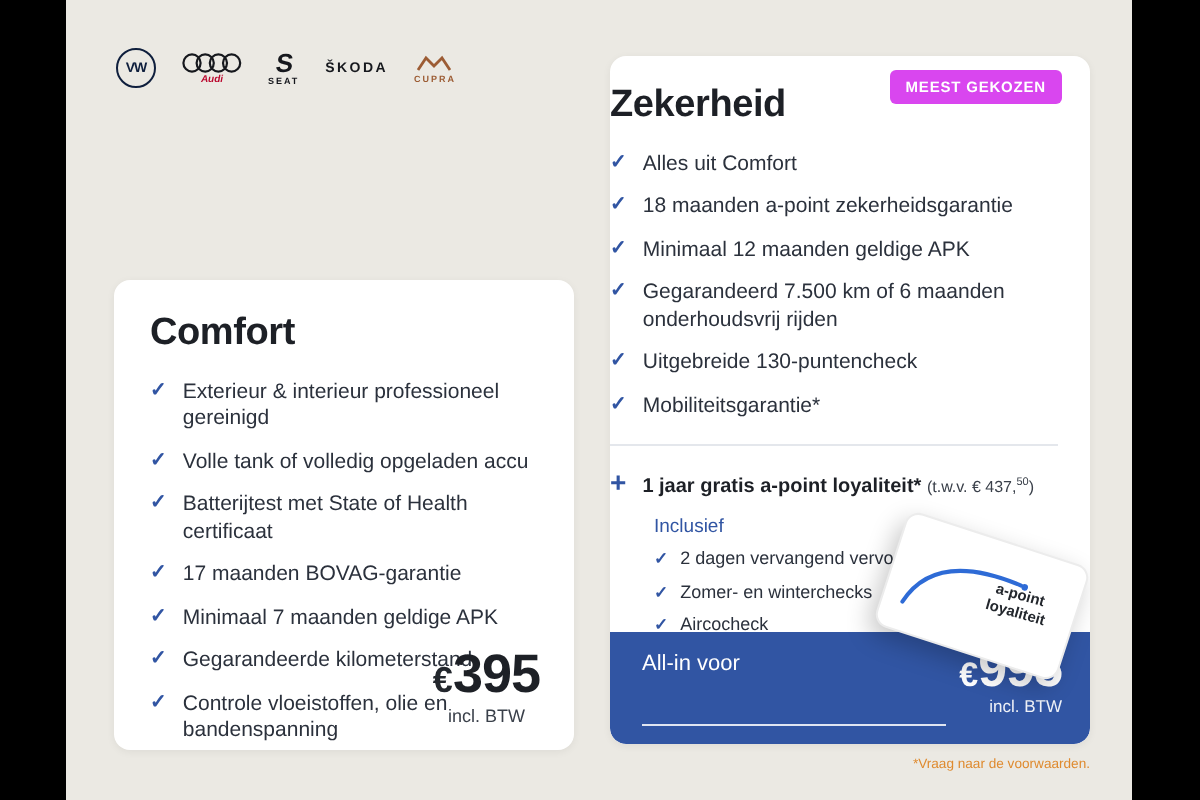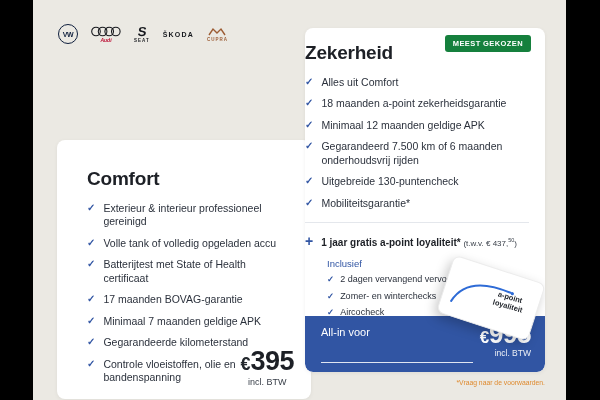--- a/index.html
+++ b/index.html
@@ -20,38 +20,38 @@
   .seat-s{font-size:13px;font-weight:bold;color:#16181d;transform:skewX(-8deg);}
   .seat-word{font-size:4.5px;font-weight:bold;letter-spacing:1px;color:#16181d;margin-top:1px;}
   .skoda-word{font-size:7px;font-weight:bold;letter-spacing:1.2px;color:#16181d;}
   .cupra-word{font-size:4.5px;font-weight:bold;letter-spacing:1px;color:#9c5c34;margin-top:1px;}
 
   .page-title{position:absolute;left:57px;top:66px;width:225px;
               font-size:27px;line-height:1.16;font-weight:600;color:#22262c;letter-spacing:-0.3px;}
 
   
   .card{position:absolute;background:#fff;border-radius:8px;box-shadow:0 1px 4px rgba(0,0,0,.06);}
-  .card-comfort{left:57px;top:140px;width:230px;height:235px;padding:12px;}
+  .card-comfort{left:57px;top:140px;width:230px;height:235px;padding:0;}
   .card-zeker{left:305px;top:28px;width:240px;height:344px;overflow:hidden;}
 
   .card-title{font-size:19px;font-weight:bold;color:#1d2026;letter-spacing:-0.2px;}
   .comfort-inner{padding:16px 18px 0 18px;}
   .zeker-inner{padding:14px 16px 0 0;}
 
   ul.features{list-style:none;margin:12px 0 0 0;padding:0;}
   ul.features li{display:flex;gap:8px;margin-bottom:8px;}
   .chk{color:#3155a3;font-size:10px;line-height:1.25;flex:0 0 auto;font-weight:bold;}
   .ftx{font-size:10.5px;line-height:1.28;color:#2b313c;}
 
   .comfort-price{position:absolute;right:17px;bottom:12px;text-align:center;}
   .euro-sm{font-size:18px;font-weight:600;}
   .amt{font-size:27px;font-weight:bold;letter-spacing:-0.5px;color:#1d2026;}
   .pnote{font-size:9px;color:#3a404a;margin-top:0px;}
 
-  .badge{position:absolute;top:7px;right:14px;background:#15803d;color:#fff;
+  .badge{position:absolute;top:7px;right:14px;background:#d946ef;color:#fff;
          font-size:7.5px;font-weight:bold;letter-spacing:0.4px;padding:4px 8px;border-radius:3px;}
 
   .divider{border:none;border-top:1px solid #e4e7ec;margin:12px 0 10px 0;}
 
   .loyalty-head{display:flex;gap:8px;align-items:baseline;white-space:nowrap;}
   .plus{color:#3155a3;font-size:14px;font-weight:bold;flex:0 0 auto;}
   .loy-title{font-size:10px;font-weight:bold;color:#1d2026;}
   .loy-note{font-size:8px;color:#3a404a;font-weight:normal;}
   .loy-note sup{font-size:5.5px;}
   .inclusief{margin:9px 0 5px 22px;color:#3155a3;font-size:9.5px;font-weight:normal;}

